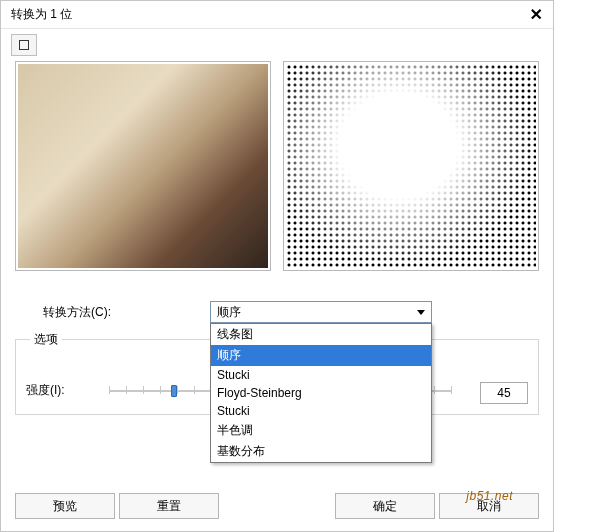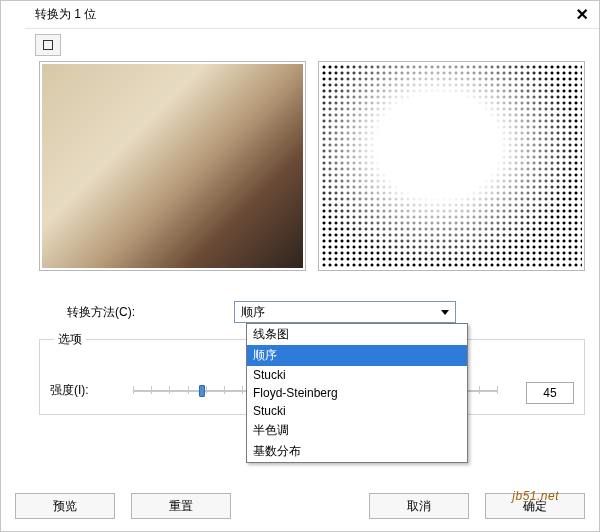--- a/index.html
+++ b/index.html
@@ -1,48 +1,48 @@
 <!DOCTYPE html>
 <html><head>
 <meta charset="utf-8">
 <style>
   * { box-sizing: border-box; font-family: "Microsoft YaHei", Arial, sans-serif; font-size: 12px; }
   body { margin: 0; background: #fff; }
-  .window { width: 600px; height: 532px; border: 1px solid #c5c5c5; background: #fff; position: relative; padding-left: 24px; }
+  .window { width: 554px; height: 532px; border: 1px solid #c5c5c5; background: #fff; position: relative; }
   .titlebar { height: 28px; display: flex; align-items: center; padding: 0 10px; border-bottom: 1px solid #e5e5e5; justify-content: space-between; }
   .close { font-size: 16px; cursor: pointer; font-weight: bold;}
   .toolbar { padding: 5px 10px; }
   .tool-btn { width: 26px; height: 22px; border: 1px solid #bfbfbf; display: flex; align-items: center; justify-content: center; background: #f5f5f5; cursor: pointer;}
   .tool-btn .sq { width:10px; height:10px; border:1px solid #333;}
   .previews { display:flex; gap:12px; padding: 0 14px 24px 14px; }
   .preview { flex:1; height:210px; border:1px solid #b8b8b8; padding:2px; display:flex; }
   .ph { flex:1; display:flex; align-items:center; justify-content:center; font-size:11px; color:#aaa; position:relative; overflow:hidden;}
   .ph.col { background: linear-gradient(135deg,#d7c8a8 0%, #e7dbc2 35%, #b89d7a 55%, #6b4b36 75%, #2f241e 100%);}
   .ph.bw { background:#fff; }
   .halftone { position:absolute; inset:0; background-image: radial-gradient(#000 36%, transparent 38%); background-size:6px 6px; mask: radial-gradient(ellipse at 45% 40%, transparent 0%, transparent 30%, #000 70%);}
   .method-block { padding: 4px 14px 10px 14px; }
   .row { display:flex; align-items:center; height:26px;margin-left:28px; }
   .label { width: 167px; }
   .combo { position:relative; width:222px; }
   .combo-box { height:22px; border:1px solid #7a97b0; background:#fff; display:flex; align-items:center; justify-content:space-between; padding:0 6px; cursor:pointer;}
   .arrow { width:0; height:0; border-left:4px solid transparent; border-right:4px solid transparent; border-top:5px solid #000; }
-  .dropdown { position:absolute; top:22px; left:12px; width:222px; border:1px solid #7a7a7a; background:#fff; z-index:10; box-shadow:2px 2px 3px rgba(0,0,0,.25);}
+  .dropdown { position:absolute; top:22px; left:0; width:222px; border:1px solid #7a7a7a; background:#fff; z-index:10; box-shadow:2px 2px 3px rgba(0,0,0,.25);}
   .dd-item { padding:2px 6px; cursor:pointer;}
   .dd-item.sel { background:#2f7bd9; color:#fff;}
   .options-box { margin:4px 14px 10px 14px; border:1px solid #d5d5d5; position:relative; padding:14px 10px 10px 10px;}
   .options-box .legend { position:absolute; top:-9px; left:14px; background:#fff; padding:0 4px;}
   .slider-row { display:flex; align-items:flex-start; gap:28px;margin-top:28px;}
   .slider-row .label { width:55px;}
   .slider-track { flex:1; height:18px; position:relative; }
   .track { position:absolute; top:8px; left:0; right:0; height:2px; background:#c8c8c8;}
   .ticks { position:absolute; top:4px; left:0; right:0; display:flex; justify-content:space-between;}
   .ticks span{ width:1px; height:8px; background:#c8c8c8;}
   .knob { position:absolute; top:3px; left:18%; width:6px; height:12px; background:#4d8fd6; border:1px solid #2a6bb0; border-radius:1px;}
   .intensity-input { width:48px; height:22px; border:1px solid #aaa; text-align:center;}
-  .button-bar { position:absolute; bottom:12px; left:0; right:0; display:flex; padding:0 14px; gap:16px;}
+  .button-bar { position:absolute; bottom:12px; left:0; right:0; display:flex; padding:0 14px; gap:4px;}
   .spacer { flex:1;}
   .btn { width:100px; height:26px; border:1px solid #b5b5b5; background:#f7f7f7; display:flex; align-items:center; justify-content:center; cursor:pointer;}
   .watermark { position:absolute; bottom:28px; right:40px; font-size:12px; color:#a16207; font-style:italic; letter-spacing:0.5px; pointer-events:none;}
 </style>
 </head>
 <body>
 
 <div class="window">
 
   <div class="titlebar">
@@ -120,18 +120,18 @@
         <div class="knob"></div>
       </div>
       <input class="intensity-input" value="45" style="">
     </div>
   </div>
 
   <div class="button-bar">
     <div class="btn">预览</div>
     <div class="btn">重置</div>
     <div class="spacer"></div>
+    <div class="btn">确定</div>
     <div class="btn">取消</div>
-    <div class="btn">确定</div>
   </div>
 
   <div class="watermark">jb51.net</div>
 </div>
 
 </body></html>

